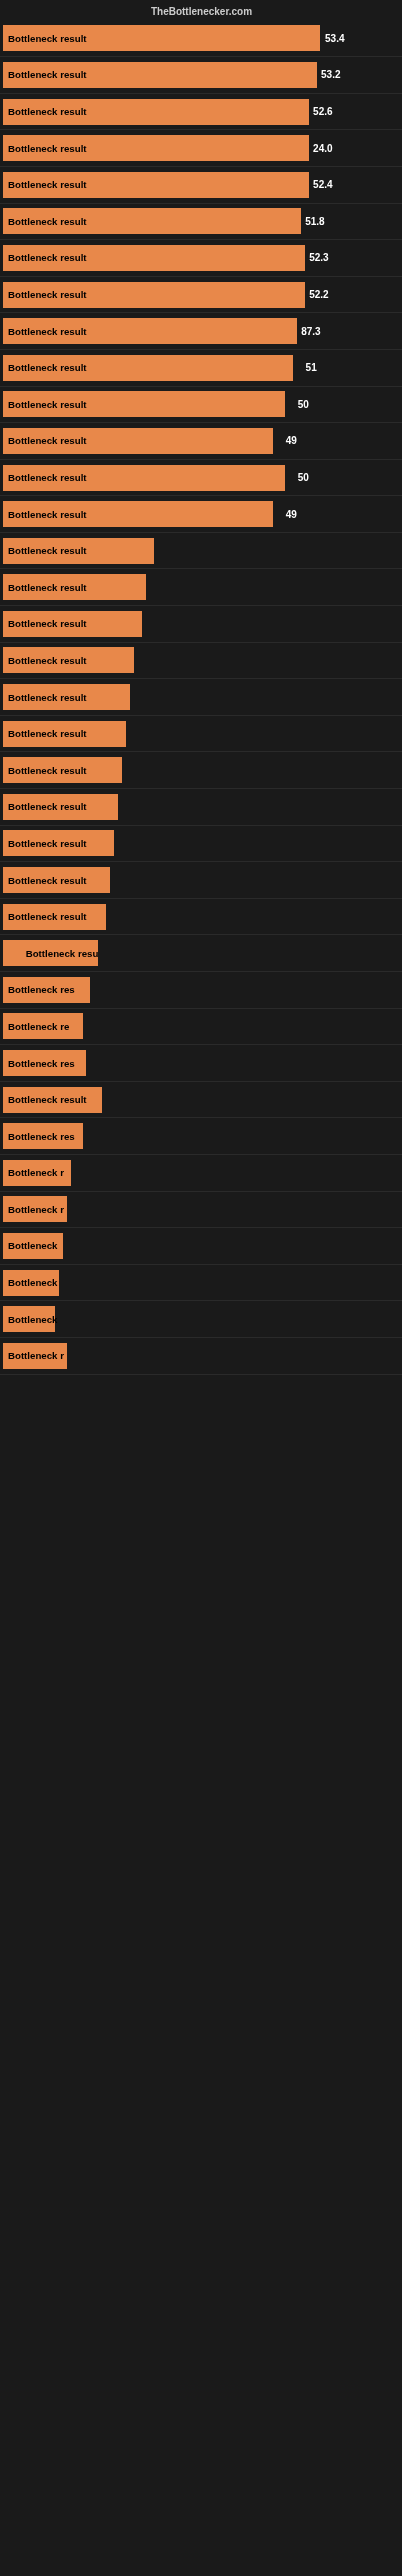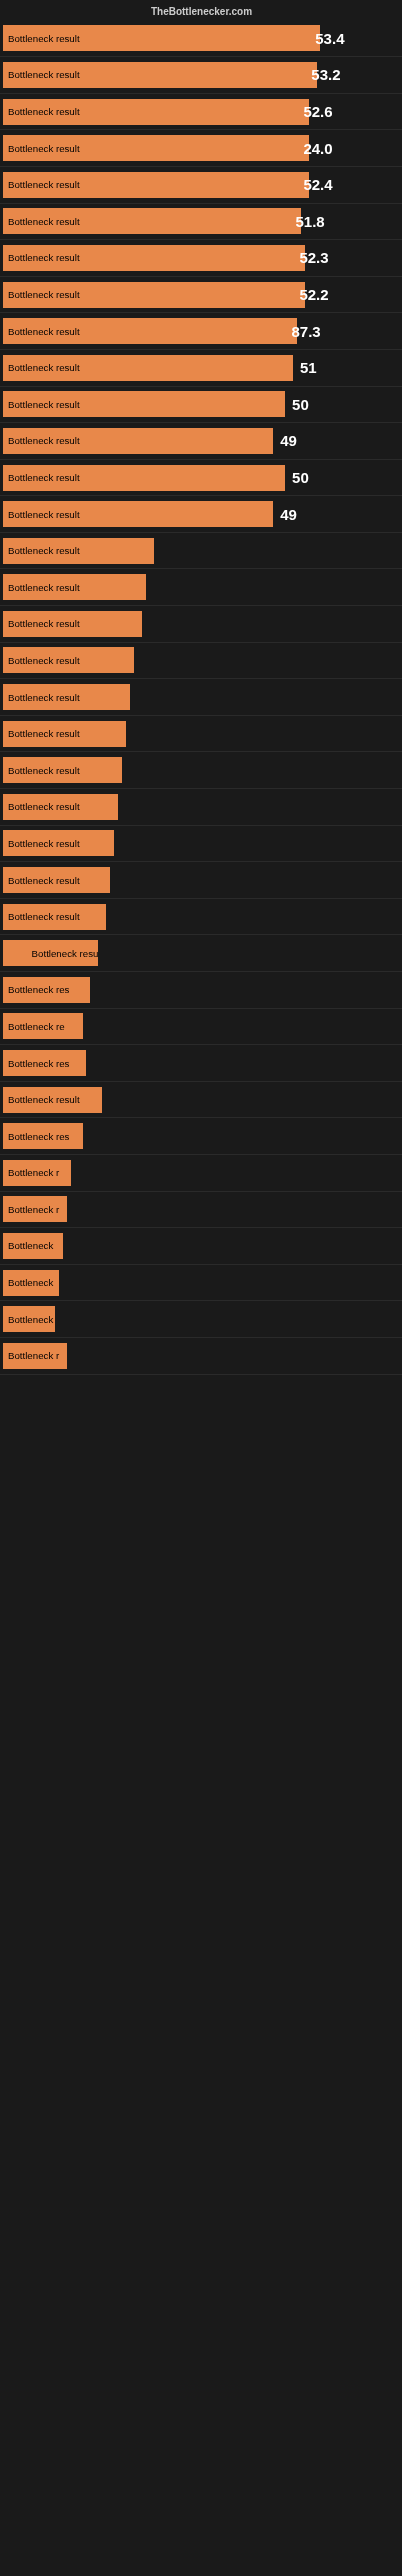--- a/index.html
+++ b/index.html
@@ -36,28 +36,28 @@
       height: 26px;
       background-color: #e8884a;
       display: flex;
       align-items: center;
       padding-left: 4.8px;
       position: relative;
     }
     .bar-label {
       color: #000;
       font-size: 9.7px;
-      font-weight: normal;
+      font-weight: bold;
       white-space: nowrap;
     }
     .bar-value {
       position: absolute;
       right: -24px;
       color: #fff;
-      font-size: 15px;
+      font-size: 10px;
       font-weight: bold;
       white-space: nowrap;
     }
   </style>
 </head>
 <body>
 
 <div>
   <div class="header">
     <span>TheBottlenecker.com</span>

